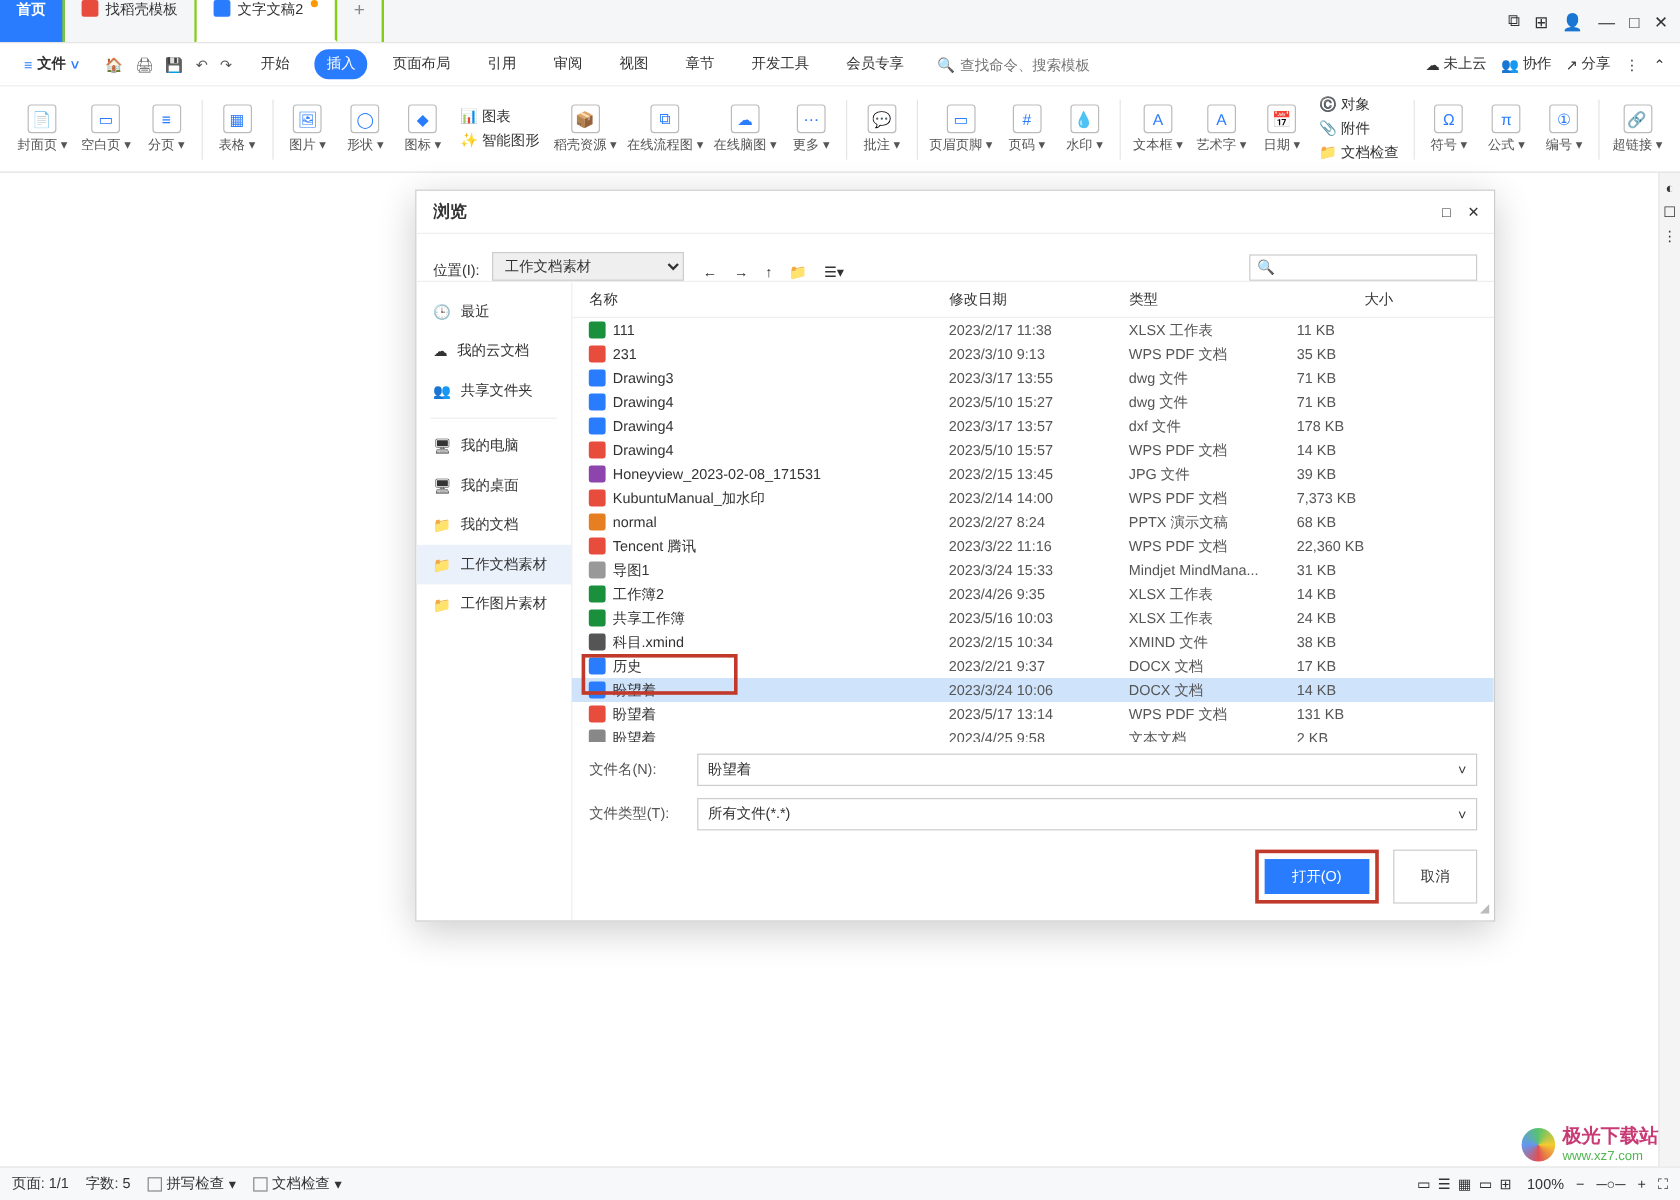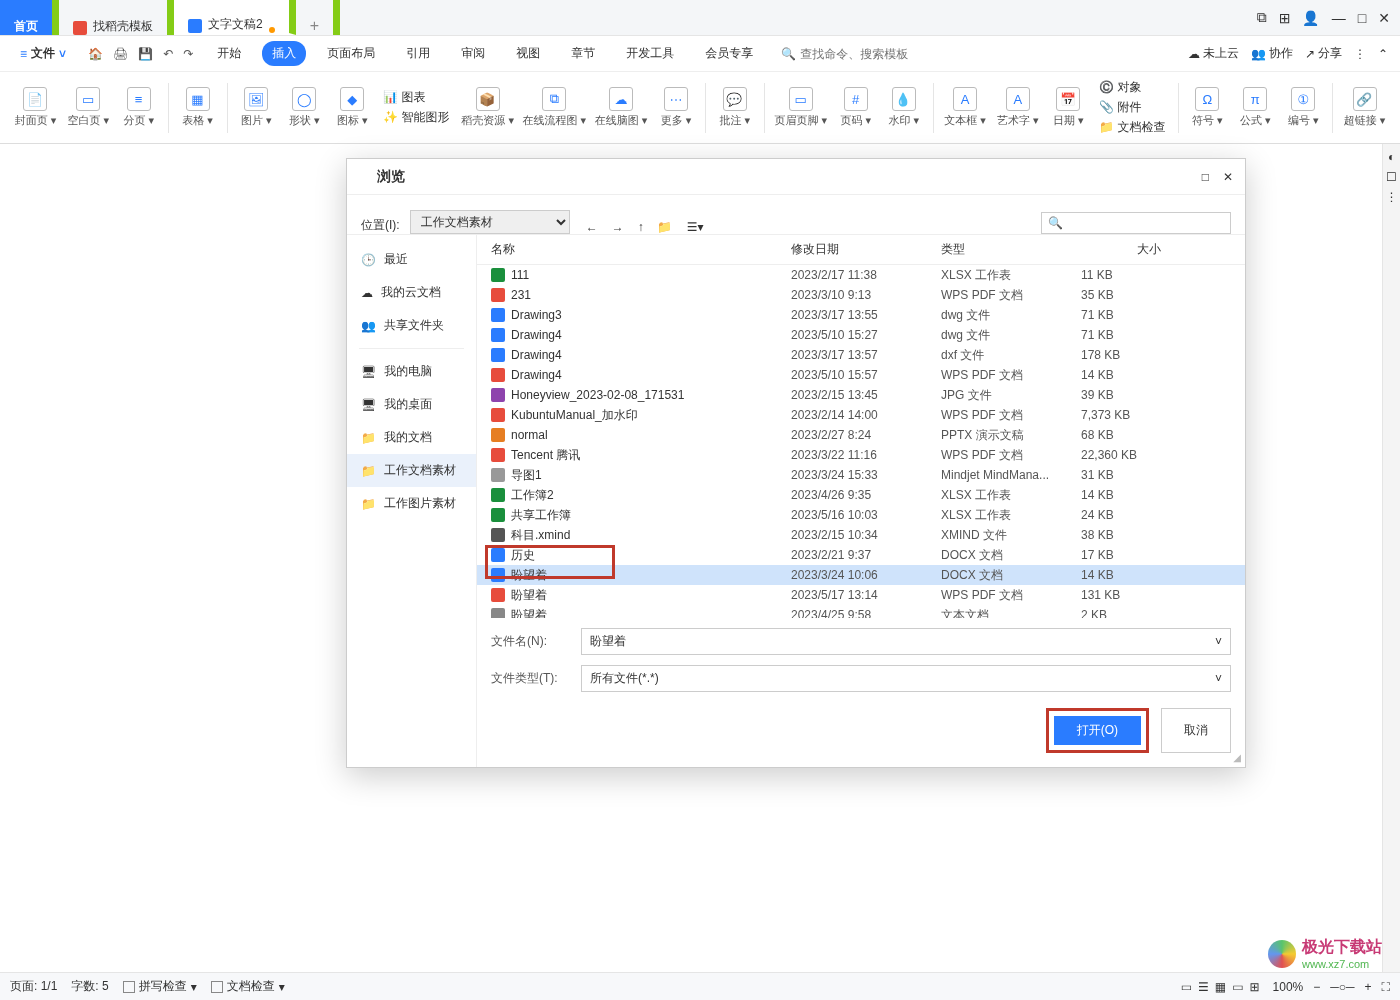--- a/index.html
+++ b/index.html
@@ -1,18 +1,18 @@
 <!DOCTYPE html>
 <html><head>
 <meta charset="utf-8">
 <style>
 *{box-sizing:border-box;margin:0;padding:0;font-family:"Microsoft YaHei",Arial,sans-serif;font-size:12px;color:#333}
 body{background:#fff;width:1400px;height:1000px;overflow:hidden;position:relative}
 .titlebar{height:36px;display:flex;align-items:stretch;background:#f4f6f8;border-bottom:1px solid #e5e5e5}
-.tab{display:flex;align-items:flex-end;padding:0 14px;gap:6px;border-right:7px solid #84cc16;cursor:pointer}
+.tab{display:flex;align-items:flex-start;padding:0 14px;gap:6px;border-right:2px solid #84cc16;cursor:pointer}
 .tab.home{background:#2a7cff;color:#fff;font-weight:bold}
 .tab.home span{color:#fff}
 .tab.active{background:#fff;border-bottom:2px solid #fff}
 .tab .dot{width:6px;height:6px;background:#f90;border-radius:50%}
 .tab .plus{color:#888;font-size:16px}
 .tb-icon{width:14px;height:14px;display:inline-block;border-radius:2px}
 .icon-red{background:#e74c3c}
 .icon-blue{background:#2a7cff}
 .win-controls{margin-left:auto;display:flex;align-items:center;gap:12px;padding:0 10px;color:#888}
 .win-controls span{cursor:pointer;font-size:14px}
@@ -35,21 +35,21 @@
 .rstack{display:flex;flex-direction:column;gap:3px;padding:0 6px;font-size:11px;color:#555}
 .rstack span{cursor:pointer;display:flex;align-items:center;gap:3px;white-space:nowrap}
 .canvas{position:absolute;top:144px;left:0;right:18px;bottom:28px;background:#fff}
 .vscroll{position:absolute;right:0;top:144px;bottom:28px;width:18px;background:#f4f4f4;border-left:1px solid #e5e5e5;display:flex;flex-direction:column;align-items:center;padding-top:6px;gap:6px;color:#aaa}
 .statusbar{position:absolute;bottom:0;left:0;right:0;height:28px;background:#f7f8fa;border-top:1px solid #e5e5e5;display:flex;align-items:center;padding:0 10px;gap:14px;color:#555}
 .statusbar .sp{display:flex;align-items:center;gap:4px}
 .statusbar .chk{width:12px;height:12px;border:1px solid #888}
 .statusbar .right{margin-left:auto;display:flex;gap:10px;align-items:center}
 .dialog{position:absolute;left:346px;top:158px;width:900px;height:610px;background:#fff;border:1px solid #ccc;box-shadow:0 8px 30px rgba(0,0,0,0.2);display:flex;flex-direction:column}
 .dlg-title{height:36px;display:flex;align-items:center;padding:0 12px;border-bottom:1px solid #eee}
-.dlg-title .t{font-size:14px;font-weight:bold;margin-left:18px}
+.dlg-title .t{font-size:14px;font-weight:bold;margin-left:2px}
 .dlg-title .wc{margin-left:auto;display:flex;gap:14px;color:#888;font-size:14px}
 .dlg-body{flex:1;display:flex;overflow:hidden}
 .dlg-side{width:130px;border-right:1px solid #eee;padding:8px 0}
 .dlg-side .item{display:flex;align-items:center;gap:8px;padding:8px 14px;cursor:pointer;color:#555}
 .dlg-side .item.sel{background:#eaf1fb;color:#2a7cff}
 .dlg-side hr{border:none;border-top:1px solid #eee;margin:6px 12px}
 .dlg-main{flex:1;display:flex;flex-direction:column}
 .loc-bar{height:40px;display:flex;align-items:flex-end;gap:10px;padding:0 14px;border-bottom:1px solid #eee}
 .loc-bar select{border:1px solid #ccc;padding:3px 6px;width:160px}
 .loc-bar .nav{display:flex;gap:14px;color:#777;margin-left:6px}

